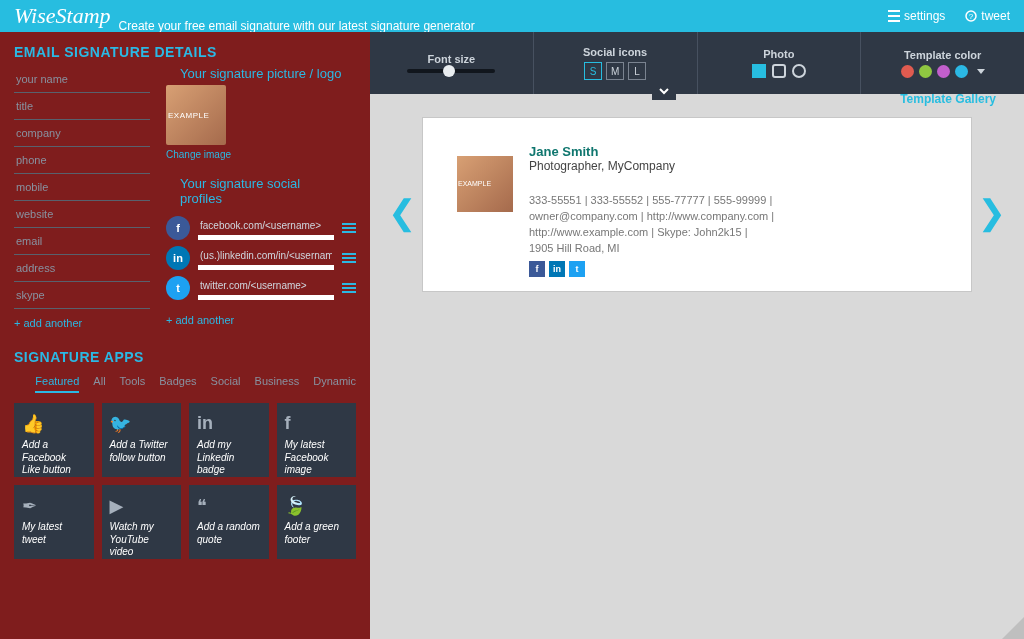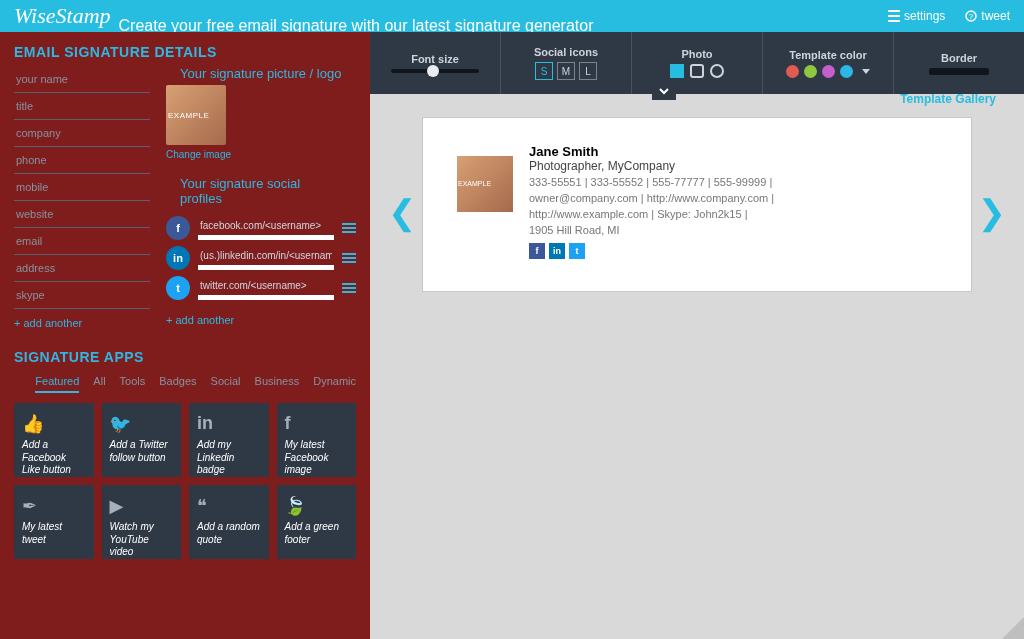--- a/index.html
+++ b/index.html
@@ -1,19 +1,19 @@
 <!DOCTYPE html>
 <html><head>
 <meta charset="utf-8">
 <style>
   * { box-sizing: border-box; margin: 0; padding: 0; font-family: "Helvetica Neue", Arial, sans-serif; }
   body { width: 1024px; height: 639px; overflow: hidden; background: #d9d9d9; }
   .topbar { background: #27bde0; height: 32px; display: flex; align-items: center; padding: 0 14px; color: #fff; }
   .logo { font-family: "Brush Script MT", cursive; font-size: 22px; font-style: italic; }
-  .tagline { font-size: 16px; margin-left: 8px; flex: 1; margin-top: 20px; }
+  .tagline { font-size: 12px; margin-left: 8px; flex: 1; margin-top: 20px; }
   .top-actions { display: flex; gap: 20px; font-size: 12px; }
   .top-actions span { display: inline-flex; align-items: center; gap: 4px; cursor: pointer; }
   .top-icon { width: 12px; height: 12px; display: inline-block; }
 
   .main { display: flex; height: calc(639px - 32px); }
   .left { width: 370px; background: #7f1d1d; height: 100%; color: #9ea8b3; padding: 12px 0 0 0; overflow: hidden; }
   .right { flex: 1; background: #d9d9d9; position: relative; }
 
   .section-title { color: #2bb8e4; font-size: 14px; font-weight: 700; letter-spacing: 0.5px; padding: 0 14px 6px; text-transform: uppercase; }
   .section-title2 { color: #2bb8e4; font-size: 13px; font-weight: 400; padding: 0 14px 4px; }
@@ -62,23 +62,23 @@
   .border-bar { width: 60px; height: 7px; background: #11161d; border-radius: 2px; }
 
   .strip-toggle { position: absolute; top: 50px; left: 282px; width: 24px; height: 18px; background: #2f3845; display: flex; align-items: center; justify-content: center; cursor: pointer; }
   .strip-toggle svg { width: 10px; height: 10px; fill: #fff; }
 
   .gallery-link { position: absolute; top: 60px; right: 28px; color: #27bde0; font-size: 12px; font-weight: 600; cursor: pointer; }
 
   .preview-wrap { position: absolute; top: 85px; left: 52px; right: 52px; height: 175px; background: #fff; border: 1px solid #c7c7c7; display: flex; align-items: flex-start; padding: 26px 34px; }
   .p-avatar { width: 56px; height: 56px; background: linear-gradient(135deg,#d8a074,#a56a4c); position: relative; margin-right: 16px; margin-top: 12px; }
   .p-avatar::after { content: 'EXAMPLE'; position: absolute; left: 1px; top: 24px; font-size: 7px; color: #fff; }
-  .p-name { font-weight: 700; font-size: 13px; color: #000000; }
+  .p-name { font-weight: 700; font-size: 13px; color: #0f766e; }
   .p-title { font-size: 12px; color: #444; }
-  .p-details { font-size: 11px; color: #777; line-height: 1.45; margin-top: 2px; }
+  .p-details { font-size: 11px; color: #777; line-height: 1.45; margin-top: 20px; }
   .p-socials { display: flex; gap: 4px; margin-top: 4px; }
   .p-soc { width: 16px; height: 16px; display:flex; align-items:center; justify-content:center; color:#fff; font-size:9px; font-weight:bold; }
   .p-fb { background:#3b5998;} .p-li{background:#0077b5;} .p-tw{background:#1da1f2;}
 
   .nav-arrow { position: absolute; top: 160px; font-size: 34px; color: #27bde0; cursor: pointer; font-weight: 300; }
   .nav-left { left: 18px; } .nav-right { right: 18px; }
   .corner-fold { position:absolute; right:0; bottom:0; width:0; height:0; border-left:22px solid transparent; border-bottom:22px solid #bfbfbf; }
 </style>
 </head>
 <body>
@@ -232,24 +232,20 @@
       <div class="strip-sec">
         <div class="strip-label">Template color</div>
         <div class="color-dots">
           <div class="dot" style="background:#e05b50"></div>
           <div class="dot" style="background:#8fc741"></div>
           <div class="dot" style="background:#c25fcc"></div>
           <div class="dot" style="background:#2bb8e4"></div>
           <div class="chev-down"></div>
         </div>
       </div>
-      <div class="strip-sec">
-        <div class="strip-label">Border</div>
-        <div class="border-bar"></div>
-      </div>
     </div>
     <div class="strip-toggle">
       <svg viewBox="0 0 10 10">
           <path d="M1 3l4 4 4-4" fill="none" stroke="#fff" stroke-width="2"></path>
         </svg>
     </div>
 
     <div class="gallery-link">Template Gallery</div>
 
     <div class="nav-arrow nav-left">❮</div>

